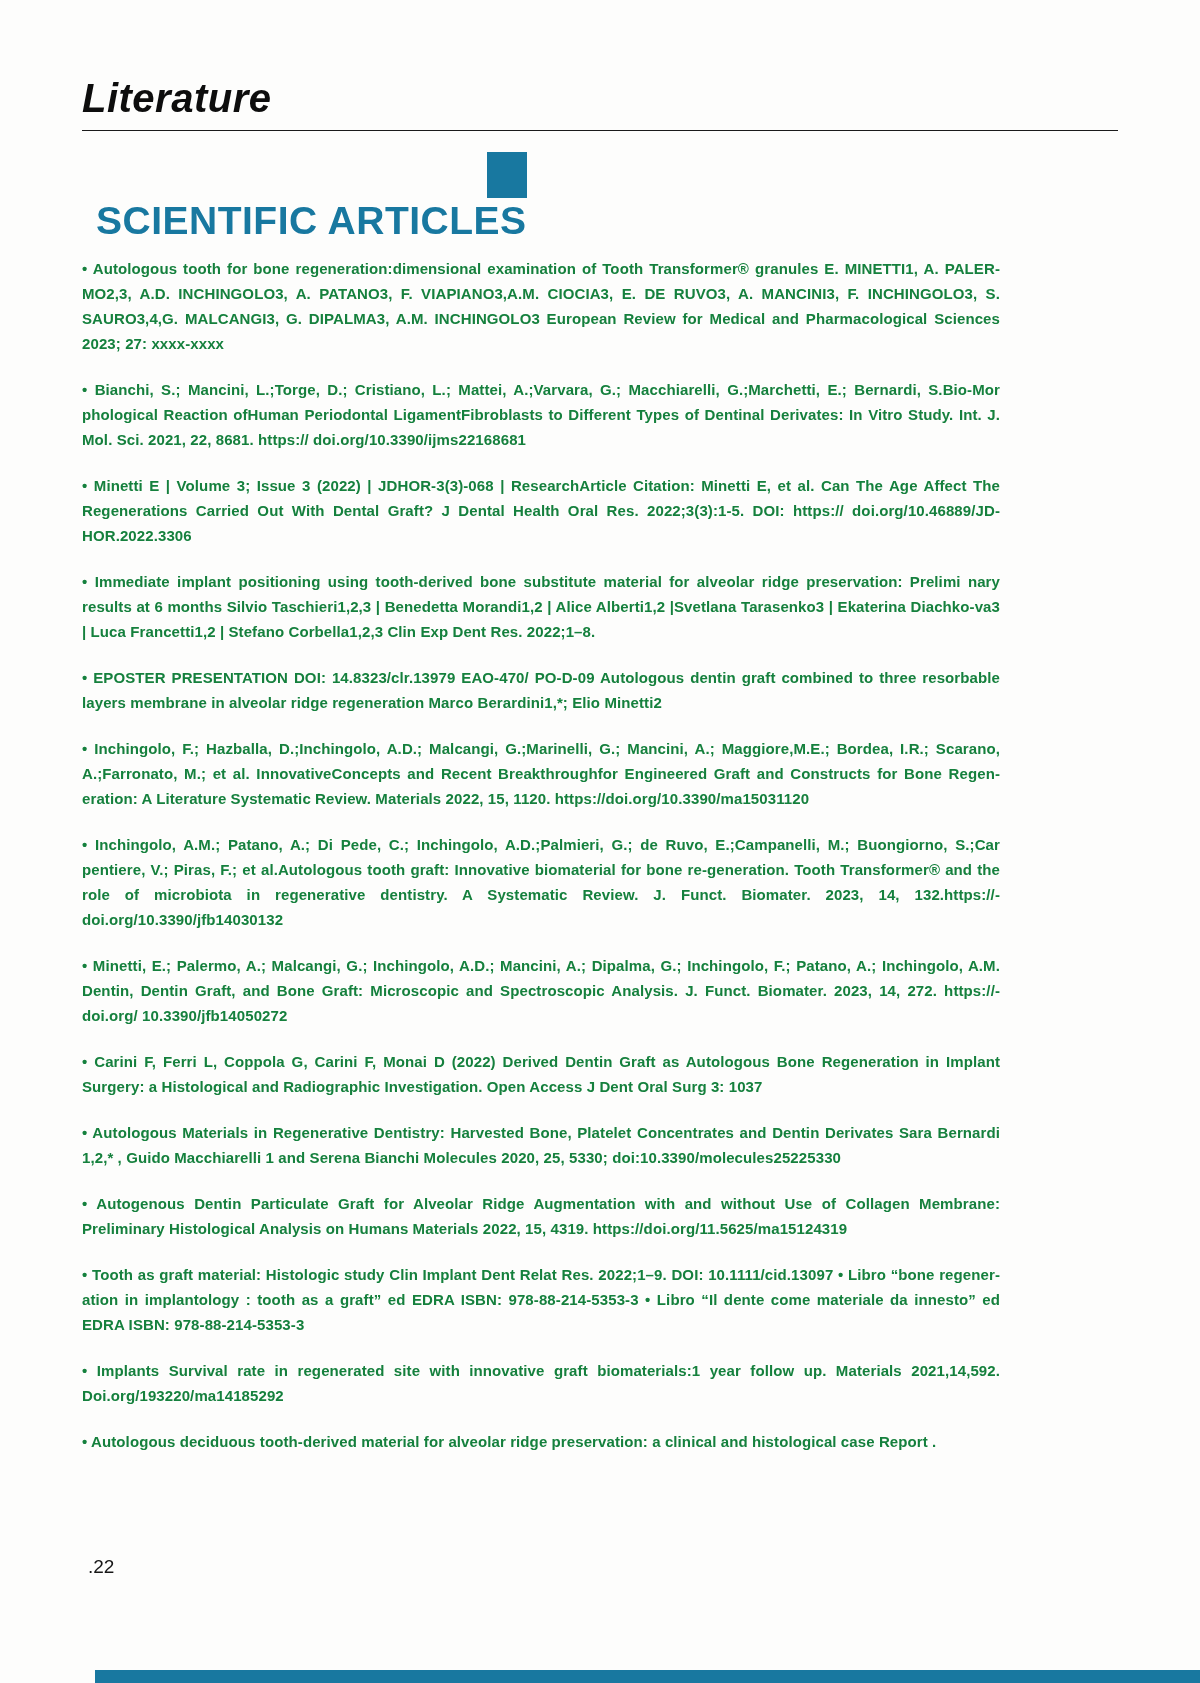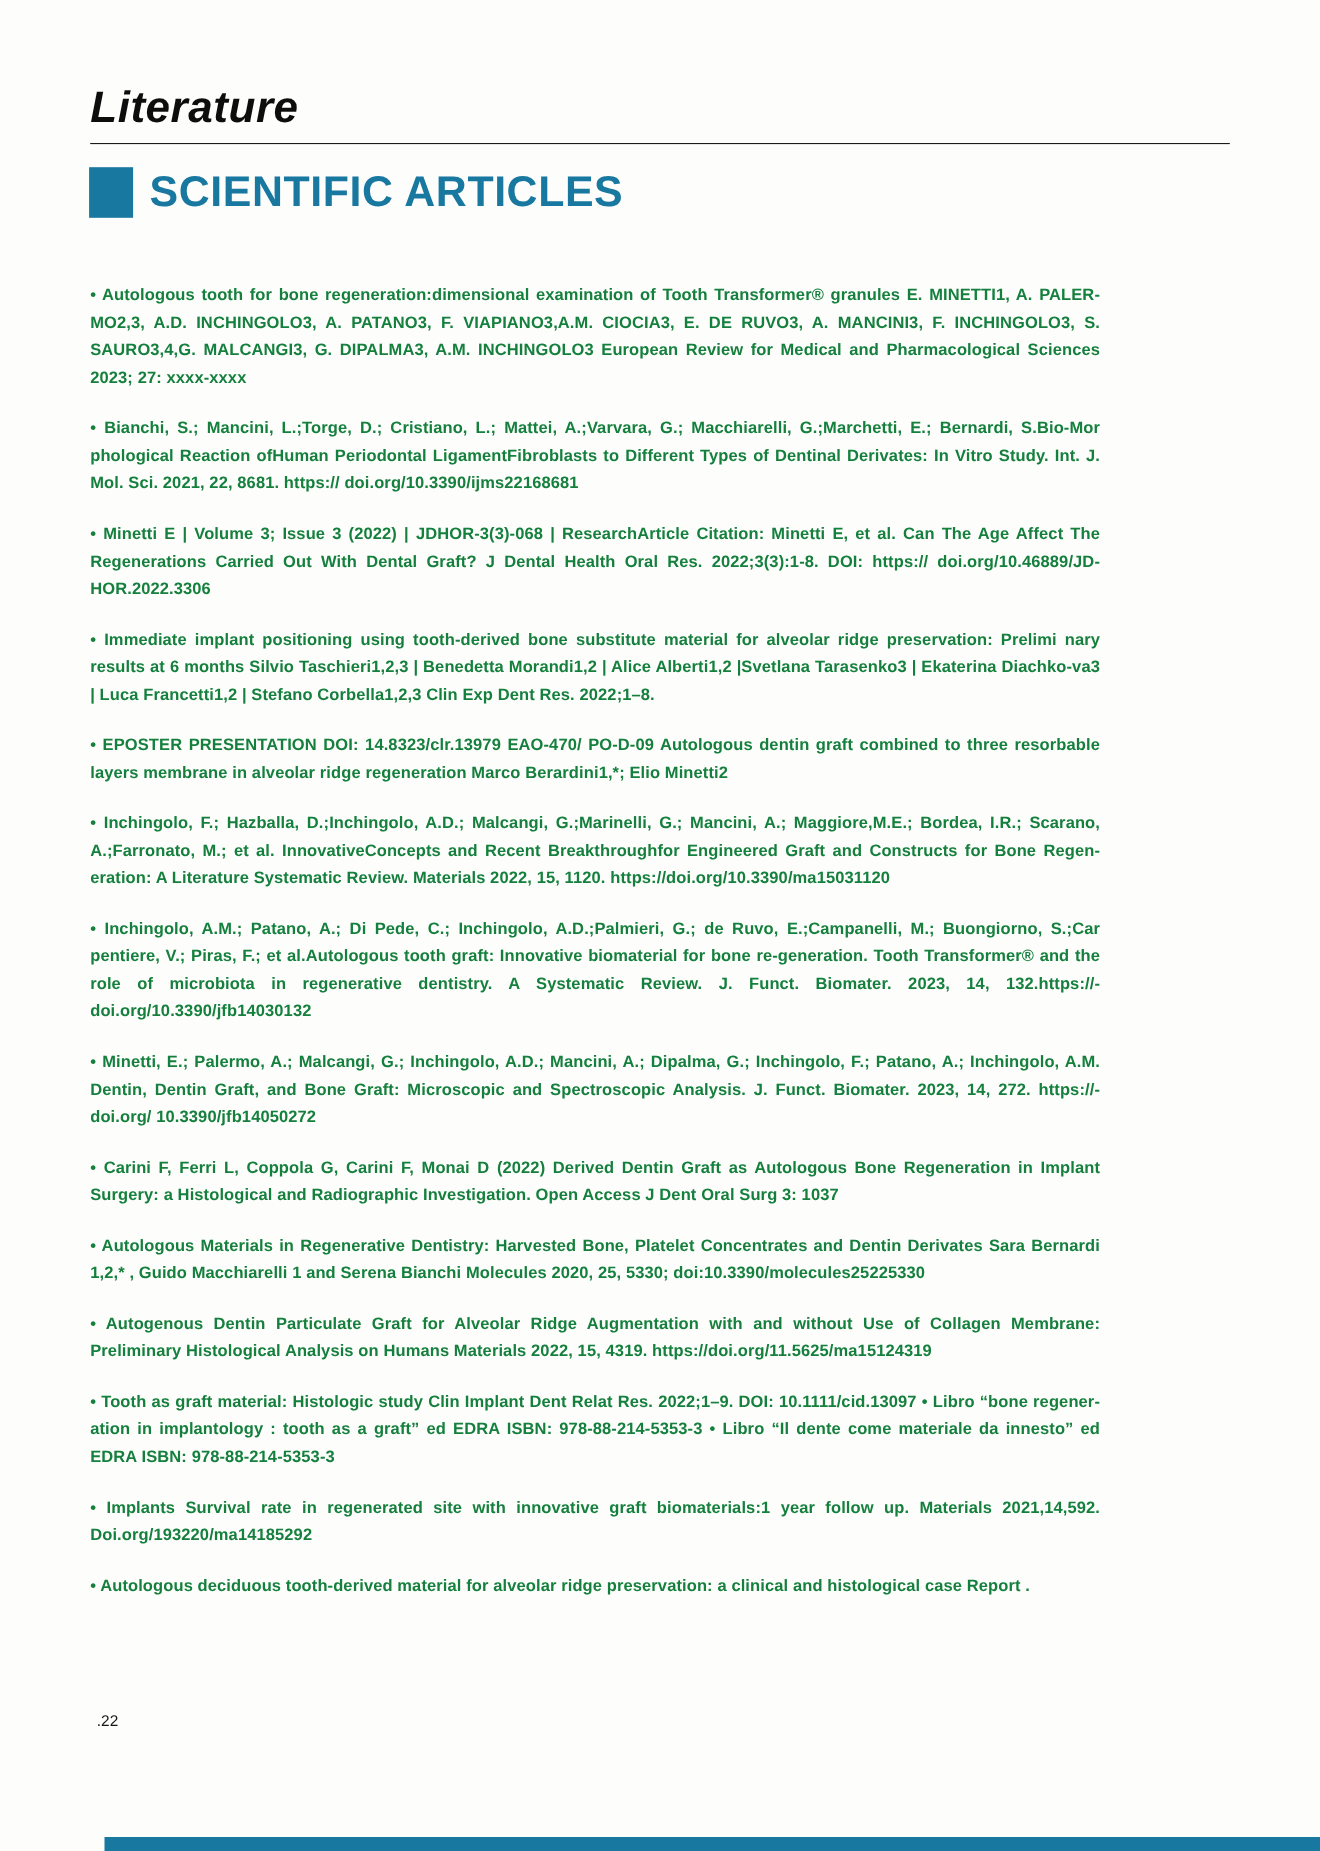--- a/index.html
+++ b/index.html
@@ -30,20 +30,21 @@
     height: 0;
     border-top: 1.5px solid #1b1b1b;
   }
 
   .section-header {
     position: absolute;
     left: 81px;
     top: 152px;
     display: flex;
     align-items: flex-end;
+    flex-direction: column;
   }
   .section-square {
     width: 40px;
     height: 46px;
     background: var(--accent, #1878A0);
     flex: 0 0 auto;
   }
   .section-title {
     margin-left: 15px;
     font-size: 39px;
@@ -68,21 +69,21 @@
     text-align: justify;
     margin-bottom: 21px;
     letter-spacing: 0.1px;
   }
   .article:last-child { margin-bottom: 0; }
 
   .page-number {
     position: absolute;
     left: 88px;
     top: 1556px;
-    font-size: 14px;
+    font-size: 19px;
     font-weight: 400;
     color: #161616;
   }
 
   .bottom-bar {
     position: absolute;
     left: 95px;
     right: 0;
     bottom: 0;
     height: 13px;
@@ -100,21 +101,21 @@
   </div>
 
   <div class="section-header">
     <span class="section-square"></span>
     <h2 class="section-title">SCIENTIFIC ARTICLES</h2>
   </div>
 
   <main class="articles">
       <p class="article">• Autologous tooth for bone regeneration:dimensional examination of Tooth Transformer® granules E. MINETTI1, A. PALER-MO2,3, A.D. INCHINGOLO3, A. PATANO3, F. VIAPIANO3,A.M. CIOCIA3, E. DE RUVO3, A. MANCINI3, F. INCHINGOLO3, S. SAURO3,4,G. MALCANGI3, G. DIPALMA3, A.M. INCHINGOLO3 European Review for Medical and Pharmacological Sciences 2023; 27: xxxx-xxxx</p>
       <p class="article">• Bianchi, S.; Mancini, L.;Torge, D.; Cristiano, L.; Mattei, A.;Varvara, G.; Macchiarelli, G.;Marchetti, E.; Bernardi, S.Bio-Mor phological Reaction ofHuman Periodontal LigamentFibroblasts to Different Types of Dentinal Derivates: In Vitro Study. Int. J. Mol. Sci. 2021, 22, 8681. https:// doi.org/10.3390/ijms22168681</p>
-      <p class="article">• Minetti E | Volume 3; Issue 3 (2022) | JDHOR-3(3)-068 | ResearchArticle Citation: Minetti E, et al. Can The Age Affect The Regenerations Carried Out With Dental Graft? J Dental Health Oral Res. 2022;3(3):1-8. DOI: https:// doi.org/10.46889/JD-HOR.2022.3306</p>
+      <p class="article">• Minetti E | Volume 3; Issue 3 (2022) | JDHOR-3(3)-068 | ResearchArticle Citation: Minetti E, et al. Can The Age Affect The Regenerations Carried Out With Dental Graft? J Dental Health Oral Res. 2022;3(3):1-5. DOI: https:// doi.org/10.46889/JD-HOR.2022.3306</p>
       <p class="article">• Immediate implant positioning using tooth-derived bone substitute material for alveolar ridge preservation: Prelimi nary results at 6 months Silvio Taschieri1,2,3 | Benedetta Morandi1,2 | Alice Alberti1,2 |Svetlana Tarasenko3 | Ekaterina Diachko-va3 | Luca Francetti1,2 | Stefano Corbella1,2,3 Clin Exp Dent Res. 2022;1–8.</p>
       <p class="article">• EPOSTER PRESENTATION DOI: 14.8323/clr.13979 EAO-470/ PO-D-09 Autologous dentin graft combined to three resorbable layers membrane in alveolar ridge regeneration Marco Berardini1,*; Elio Minetti2</p>
       <p class="article">• Inchingolo, F.; Hazballa, D.;Inchingolo, A.D.; Malcangi, G.;Marinelli, G.; Mancini, A.; Maggiore,M.E.; Bordea, I.R.; Scarano, A.;Farronato, M.; et al. InnovativeConcepts and Recent Breakthroughfor Engineered Graft and Constructs for Bone Regen-eration: A Literature Systematic Review. Materials 2022, 15, 1120. https://doi.org/10.3390/ma15031120</p>
       <p class="article">• Inchingolo, A.M.; Patano, A.; Di Pede, C.; Inchingolo, A.D.;Palmieri, G.; de Ruvo, E.;Campanelli, M.; Buongiorno, S.;Car pentiere, V.; Piras, F.; et al.Autologous tooth graft: Innovative biomaterial for bone re-generation. Tooth Transformer® and the role of microbiota in regenerative dentistry. A Systematic Review. J. Funct. Biomater. 2023, 14, 132.https://-doi.org/10.3390/jfb14030132</p>
       <p class="article">• Minetti, E.; Palermo, A.; Malcangi, G.; Inchingolo, A.D.; Mancini, A.; Dipalma, G.; Inchingolo, F.; Patano, A.; Inchingolo, A.M. Dentin, Dentin Graft, and Bone Graft: Microscopic and Spectroscopic Analysis. J. Funct. Biomater. 2023, 14, 272. https://-doi.org/ 10.3390/jfb14050272</p>
       <p class="article">• Carini F, Ferri L, Coppola G, Carini F, Monai D (2022) Derived Dentin Graft as Autologous Bone Regeneration in Implant Surgery: a Histological and Radiographic Investigation. Open Access J Dent Oral Surg 3: 1037</p>
       <p class="article">• Autologous Materials in Regenerative Dentistry: Harvested Bone, Platelet Concentrates and Dentin Derivates Sara Bernardi 1,2,* , Guido Macchiarelli 1 and Serena Bianchi Molecules 2020, 25, 5330; doi:10.3390/molecules25225330</p>
       <p class="article">• Autogenous Dentin Particulate Graft for Alveolar Ridge Augmentation with and without Use of Collagen Membrane: Preliminary Histological Analysis on Humans Materials 2022, 15, 4319. https://doi.org/11.5625/ma15124319</p>
       <p class="article">• Tooth as graft material: Histologic study Clin Implant Dent Relat Res. 2022;1–9. DOI: 10.1111/cid.13097 • Libro “bone regener-ation in implantology : tooth as a graft” ed EDRA ISBN: 978-88-214-5353-3 • Libro “Il dente come materiale da innesto” ed EDRA ISBN: 978-88-214-5353-3</p>
       <p class="article">• Implants Survival rate in regenerated site with innovative graft biomaterials:1 year follow up. Materials 2021,14,592. Doi.org/193220/ma14185292</p>

